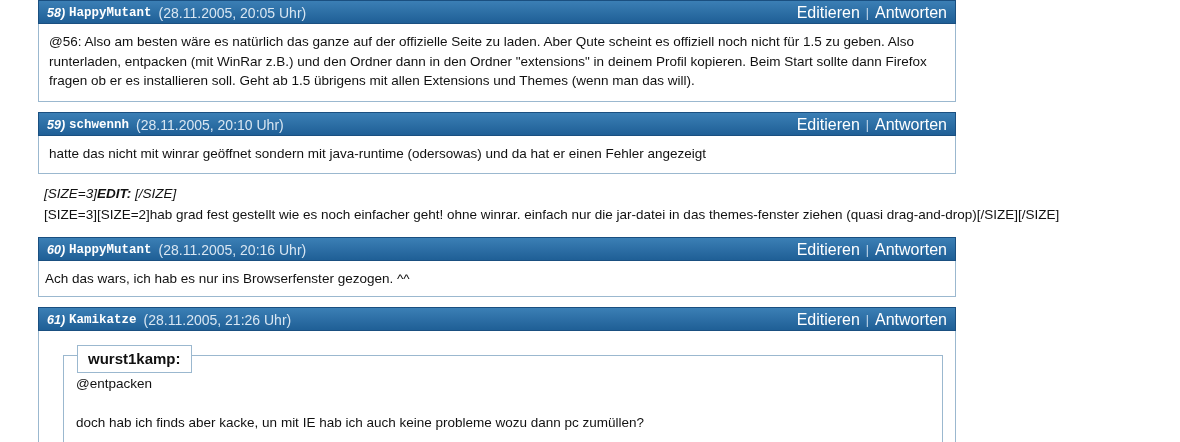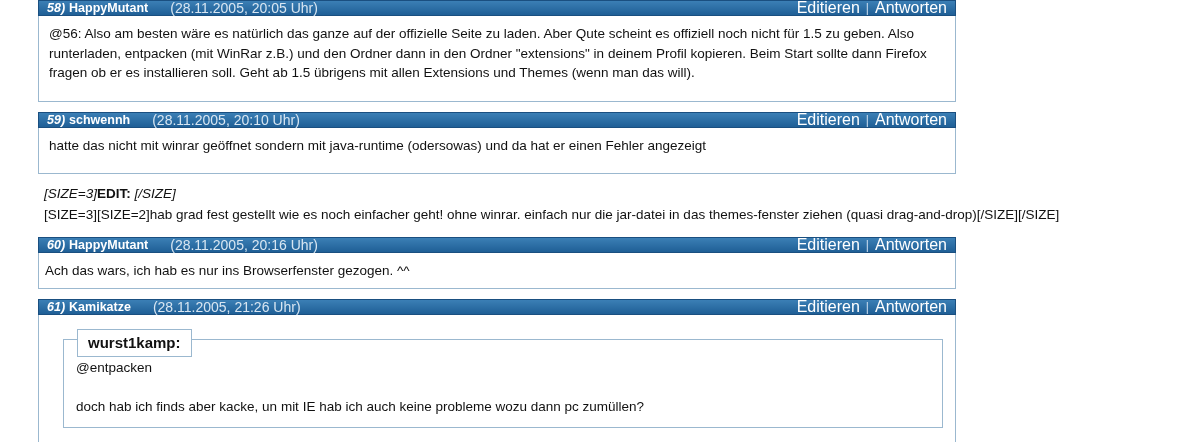--- a/index.html
+++ b/index.html
@@ -36,41 +36,42 @@
     width: 1120px;
   }
   .post {
     margin: 0 0 10px 0;
     width: 918px;
   }
   .post-header {
     background: #2b6ca3;
     background: linear-gradient(to bottom, #3b7fb5 0%, #1f5f96 100%);
     border: 1px solid #1a4f80;
-    height: 16px;
+    height: 24px;
     line-height: 20px;
     color: #ffffff;
     font-size: 12.5px;
     padding: 0 8px;
     display: flex;
-    align-items: center;
+    align-items: flex-end;
     box-sizing: border-box;
   }
   .post-num {
     font-style: italic;
     font-weight: bold;
     color: #ffffff;
     margin-right: 4px;
     font-size: 12.5px;
   }
   .post-author {
     font-weight: bold;
     color: #ffffff;
     font-size: 12.5px;
-    margin-right: 22px;
+    margin-right: 7px;
+    font-family: Liberation Mono, monospace;
   }
   .post-date {
     color: #d8e6f2;
     font-size: 14px;
   }
   .header-spacer { flex: 1 1 auto; }
   .hdr-link {
     color: #ffffff;
     font-size: 16px;
     text-decoration: none;
@@ -78,42 +79,42 @@
   }
   .hdr-sep {
     color: #cddff0;
     font-size: 12px;
     margin: 0 6px;
   }
   .post-body {
     border: 1px solid #9bb8cf;
     border-top: none;
     background: #ffffff;
-    padding: 8px 10px 18px 10px;
+    padding: 8px 10px 10px 10px;
     font-size: 13.5px;
     color: #111111;
     line-height: 1.45;
     box-sizing: border-box;
   }
   .post-body p { margin: 0 0 14px 0; }
   .post-body p:last-child { margin-bottom: 0; }
   .post-body.compact { padding: 8px 6px; }
 
   
   .edit-block {
     width: 1120px;
     margin: 0 0 12px 0;
     font-size: 13.5px;
     color: #111111;
     line-height: 1.5;
     padding-left: 6px;
     box-sizing: border-box;
   }
   .bb-italic { font-style: italic; }
-  .bb-bolditalic { font-weight: bold; }
+  .bb-bolditalic { font-style: italic; font-weight: bold; }
 
   
   .quote-wrap {
     position: relative;
     margin: 6px 2px 0 14px;
     padding-top: 10px;
   }
   .quote-title {
     position: absolute;
     left: 14px;

